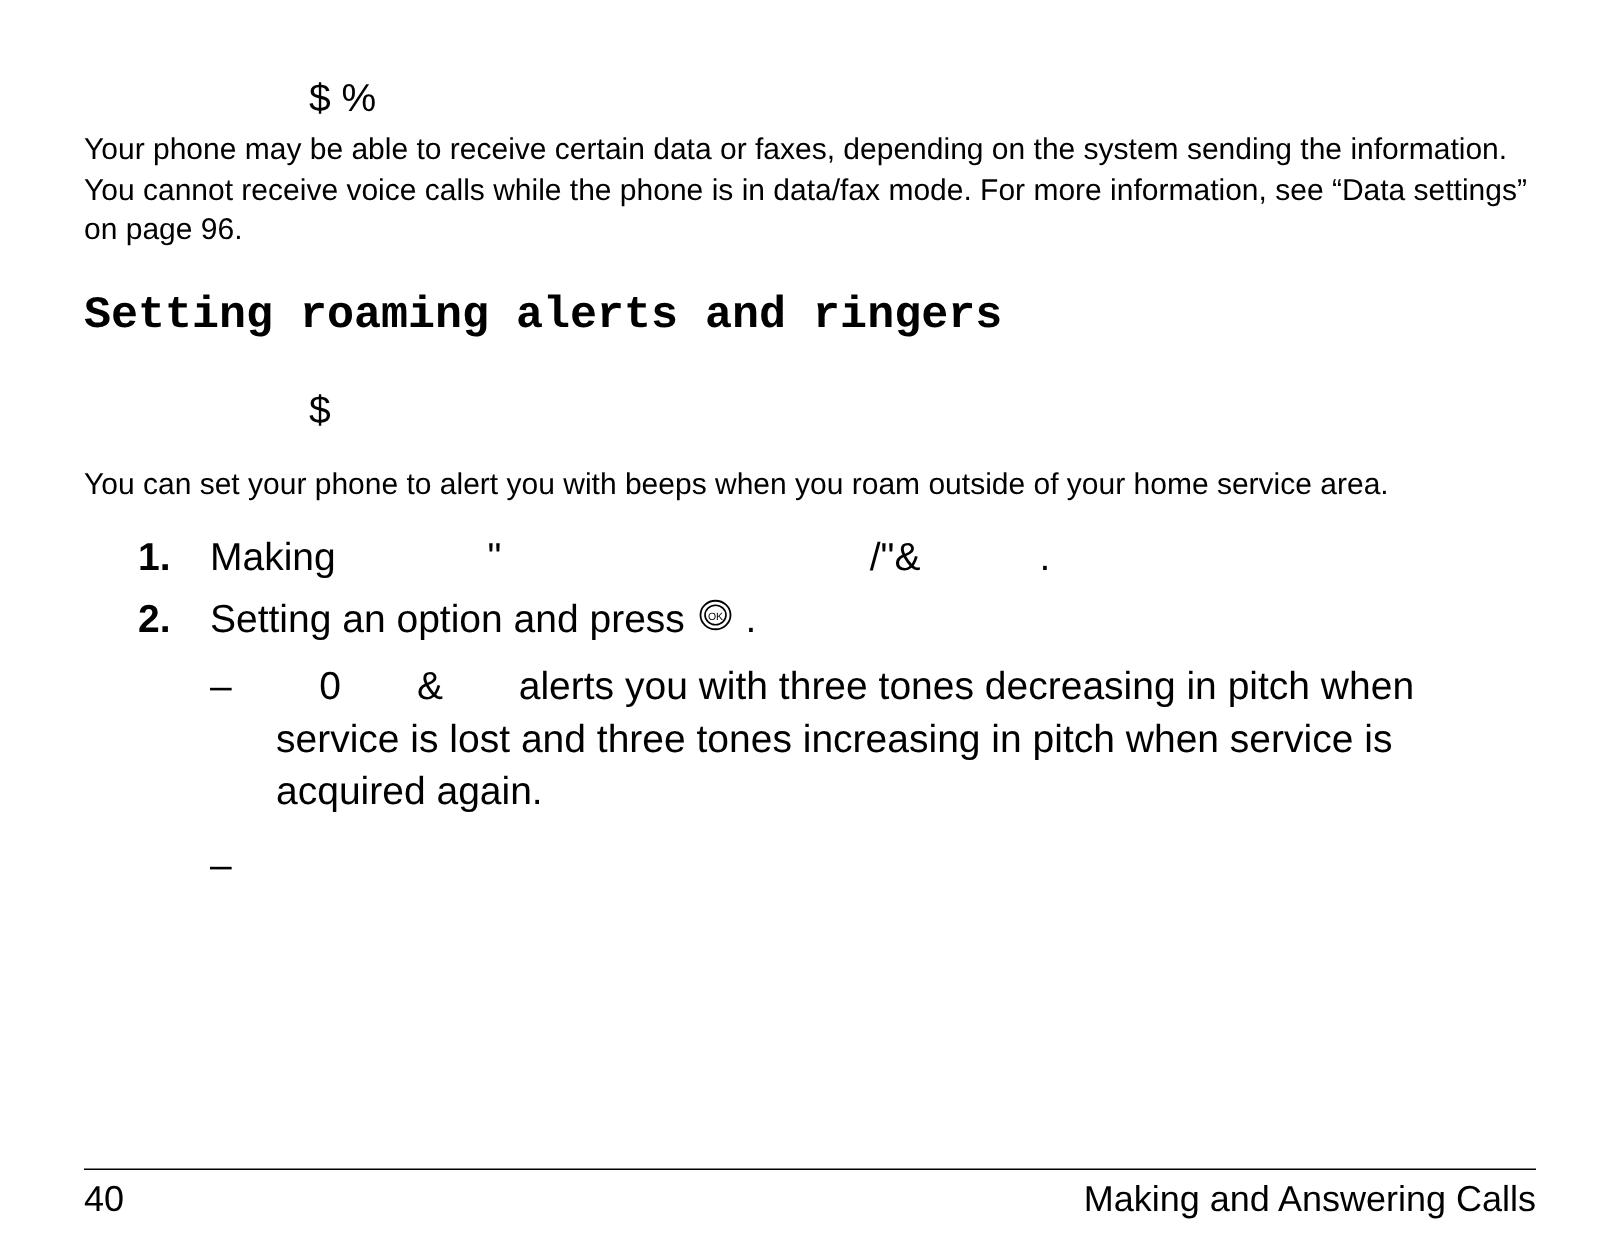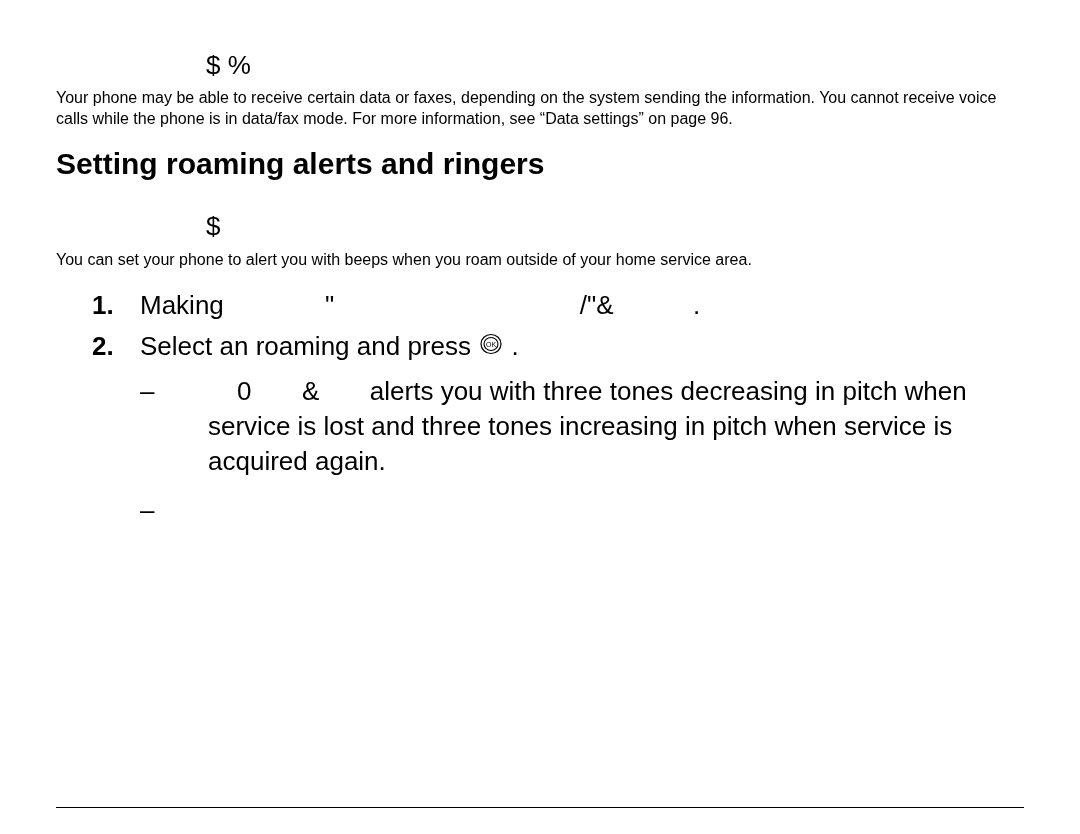--- a/index.html
+++ b/index.html
@@ -17,28 +17,29 @@
     height: 834px;
     box-sizing: border-box;
     padding: 50px 56px 0 56px;
   }
   .sub-label {
     font-size: 26px;
     margin-left: 150px;
     line-height: 1.2;
   }
   .body-text {
-    font-size: 16px;
+    font-size: 20px;
     line-height: 1.32;
     margin-top: 6px;
   }
   .section-heading {
     font-size: 30px;
     font-weight: bold;
-    margin-top: 18px;
+    margin-top: 28px;
+    font-family: Liberation Mono, monospace;
   }
   .sub-label2 {
     font-size: 26px;
     margin-left: 150px;
     margin-top: 30px;
     line-height: 1.2;
   }
   .ol {
     margin-top: 18px;
   }
@@ -72,21 +73,20 @@
     margin-top: 6px;
   }
   .dash {
     width: 44px;
     margin-left: 84px;
     flex-shrink: 0;
   }
   .dash-body {
     flex: 1;
     padding-right: 6px;
-    margin-left: 24px;
   }
   .dash-body .lead {
     white-space: pre;
   }
   .footer {
     position: absolute;
     left: 56px;
     right: 56px;
     bottom: 20px;
   }
@@ -107,35 +107,35 @@
 <div class="page">
 
   <div class="sub-label">$ %</div>
 
   <div class="body-text">Your phone may be able to receive certain data or faxes, depending on the system sending the information. You cannot receive voice calls while the phone is in data/fax mode. For more information, see “Data settings” on page&nbsp;96.</div>
 
   <div class="section-heading">Setting roaming alerts and ringers</div>
 
   <div class="sub-label2">$</div>
 
-  <div class="body-text" style="margin-top:6px;">You can set your phone to alert you with beeps when you roam outside of your home service area.</div>
+  <div class="body-text" style="margin-top:20px;">You can set your phone to alert you with beeps when you roam outside of your home service area.</div>
 
   <div class="ol">
 
     <div class="ol-item">
       <div class="ol-num">1.</div>
       <div class="ol-body">
         <span class="seg">Making </span><span class="seg">             </span><span class="seg">"</span><span class="seg">                                  </span><span class="seg">/"&amp;</span><span class="seg">           </span><span class="seg">.</span>
       </div>
     </div>
 
     <div class="ol-item">
       <div class="ol-num">2.</div>
       <div class="ol-body">
-        <span>Select an roaming and press </span>
+        <span>Setting an option and press </span>
         <span class="icon-ok">
           <svg width="22" height="22" viewBox="0 0 22 22">
             <ellipse cx="11" cy="11" rx="10" ry="9.5" fill="none" stroke="#000" stroke-width="1.2"></ellipse>
             <ellipse cx="11" cy="11" rx="7" ry="6.5" fill="none" stroke="#000" stroke-width="1.1"></ellipse>
             <text x="11" y="14" text-anchor="middle" font-size="7" font-family="Arial" fill="#000">OK</text>
           </svg>
         </span>
         <span> .</span>
       </div>
     </div>
@@ -148,15 +148,19 @@
     </div>
 
     <div class="dash-item" style="margin-top:14px;">
       <div class="dash">–</div>
     </div>
 
   </div>
 
   <div class="footer">
     <div class="footer-rule"></div>
+    <div class="footer-row">
+      <span>40</span>
+      <span>Making and Answering Calls</span>
+    </div>
   </div>
 
 </div>
 
 </body></html>

